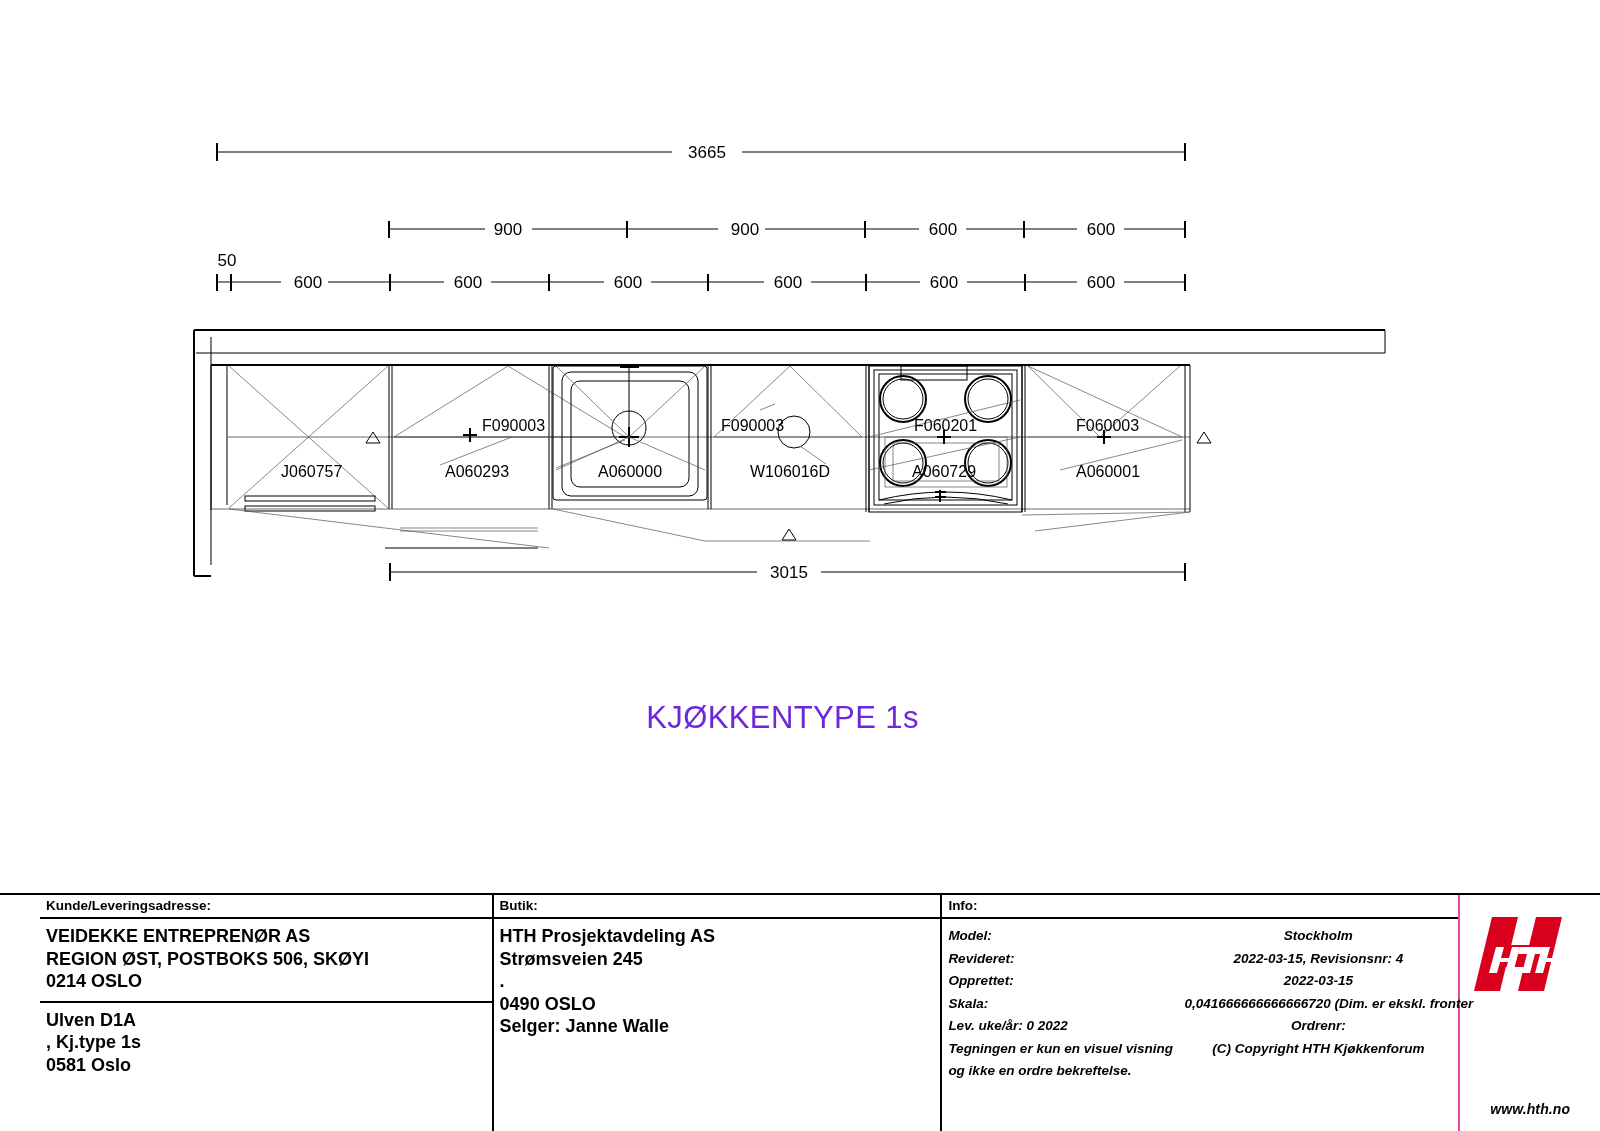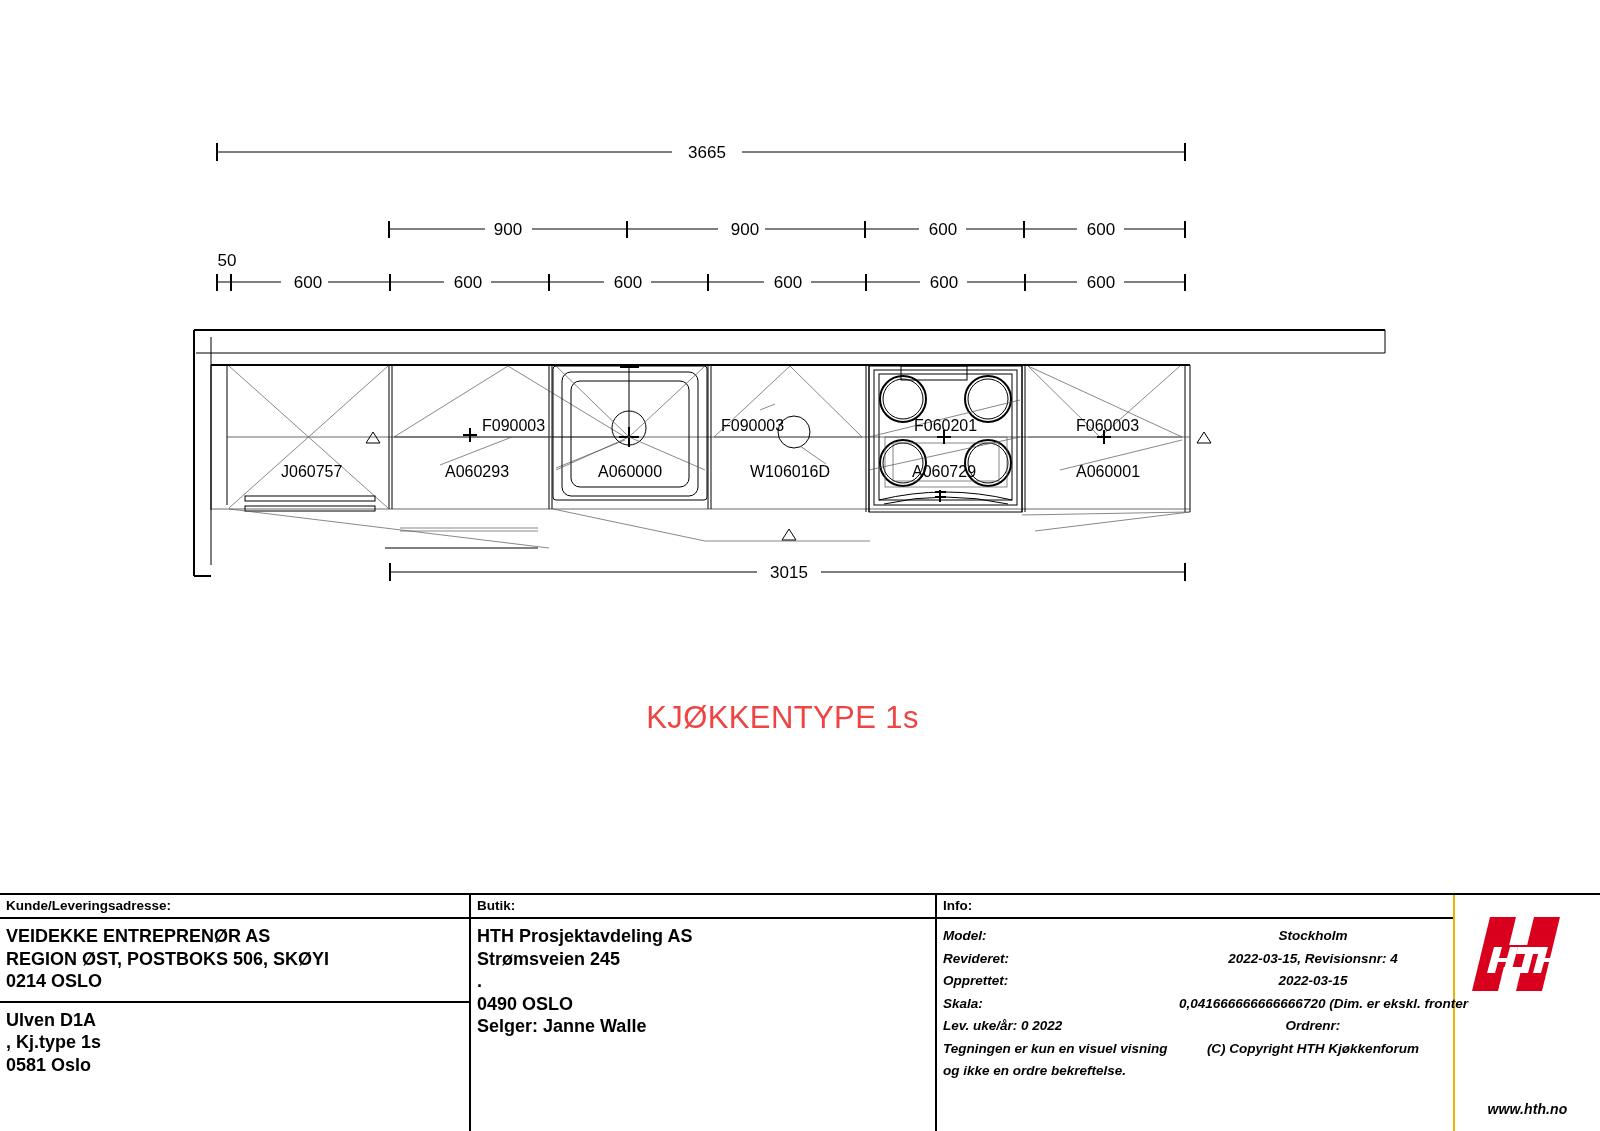--- a/index.html
+++ b/index.html
@@ -27,41 +27,42 @@
   #drawing svg{display:block;}
 
   
   .sheet-title{
     position:absolute;
     left:0; top:700px;
     width:1565px;
     text-align:center;
     font-size:31px;
     letter-spacing:0.4px;
-    color:#ef4444;
+    color:#6d28d9;
     white-space:nowrap;
   }
 
   
   #titleblock{
     position:absolute;
     left:0px; top:893px;
     width:1600px; height:238px;
     box-sizing:border-box;
     border-top:2px solid #000;
     display:flex;
+    padding-left:40px;
   }
   .tb-col{
     box-sizing:border-box;
     position:relative;
     height:100%;
   }
   .tb-col.customer{ width:471px; border-right:2px solid #000; }
   .tb-col.shop    { width:466px; border-right:2px solid #000; }
-  .tb-col.info    { width:518px; border-right:2px solid #eab308; }
+  .tb-col.info    { width:518px; border-right:2px solid #ec4899; }
   .tb-col.logo    { width:145px; }
 
   .tb-head{
     box-sizing:border-box;
     height:24px;
     line-height:22px;
     padding-left:6px;
     font-size:13.5px;
     font-weight:bold;
     border-bottom:2px solid #000;

